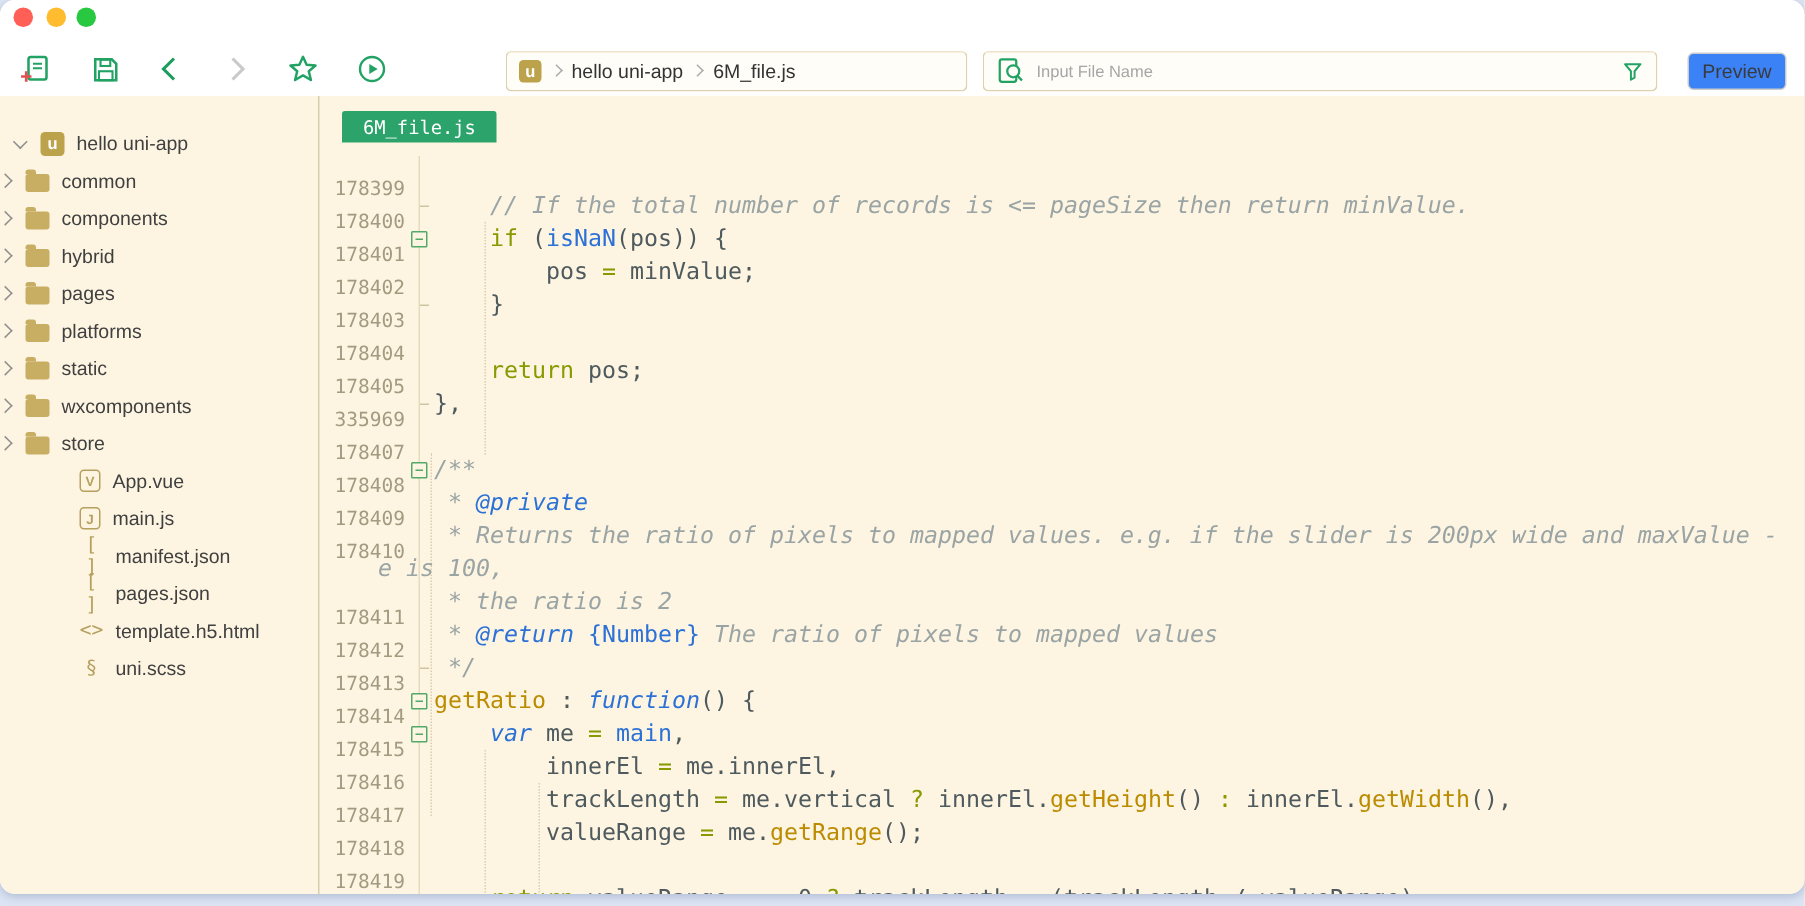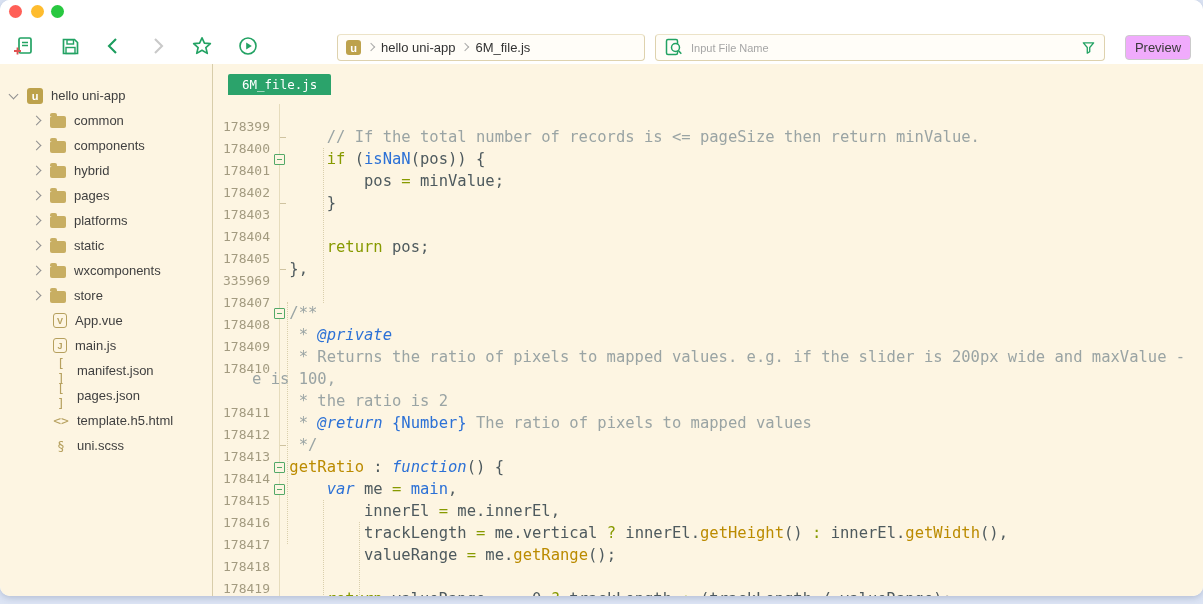--- a/index.html
+++ b/index.html
@@ -31,33 +31,33 @@
     border-top-color:#ece3c8;border-radius:4px;display:flex;align-items:center}
   .bc-field{left:337px;width:308px;padding:0 8px;gap:7px}
   .search-field{left:655px;width:450px;padding:0 8px;gap:8px}
   .bc-text{font-size:13px;color:#333}
   .bc-sep{width:6px;height:6px;border-right:1.4px solid #aaa;border-bottom:1.4px solid #aaa;transform:rotate(-45deg);margin-top:-1px}
   .uni-badge{width:16px;height:16px;background:var(--ubadge);border-radius:3px;color:#fff;
     font:bold 11px "Liberation Sans",sans-serif;display:flex;align-items:center;justify-content:center;flex:none}
   .search-input{flex:1;border:none;outline:none;background:transparent;font-size:11px;color:#444}
   .search-input::placeholder{color:#a6a6a6}
   .filter-wrap{flex:none;display:flex;align-items:center;cursor:pointer}
-  .preview-btn{position:absolute;left:1125px;top:5px;width:66px;height:25px;background:#f0abfc;
+  .preview-btn{position:absolute;left:1125px;top:5px;width:66px;height:25px;background:#3b82f6;
     border:1px solid #cbcbcb;border-radius:4px;font-size:13px;color:#3a3a3a;cursor:pointer;
     display:flex;align-items:center;justify-content:center;font-family:"Liberation Sans",sans-serif}
 
   
   .content{position:absolute;left:0;top:64px;right:0;bottom:0;background:var(--cream)}
   .vdivider{position:absolute;left:212px;top:0;bottom:0;width:1px;background:var(--divider)}
 
   
   .sidebar{position:absolute;left:0;top:0;width:212px;bottom:0;padding-top:19px;overflow:hidden}
   .trow{height:25px;display:flex;align-items:center;gap:8px;font-size:13px;color:#404040;cursor:pointer}
   .trow.project{padding-left:10px}
-  .trow.folder{padding-left:33px}
+  .trow.folder{}
   .trow.file{padding-left:53px}
   .icon-folder{width:16px;height:12px;background:var(--folder);border-radius:2px;position:relative;margin-top:3px;flex:none}
   .icon-folder::before{content:"";position:absolute;top:-3px;left:0;width:7px;height:3px;background:var(--folder);border-radius:2px 2px 0 0}
   .icon-letter{width:14px;height:15px;border:1.2px solid var(--filetan);border-radius:3px;color:var(--filetan);
     font:bold 9px "Liberation Sans",sans-serif;display:flex;align-items:center;justify-content:center;flex:none}
   .icon-text{color:var(--filetan);font:13px "DejaVu Sans Mono",monospace;flex:none;width:16px;text-align:center}
 
   
   .editor{position:absolute;left:213px;top:0;right:0;bottom:0;overflow:hidden}
   .tabbar{position:absolute;left:0;top:0;right:0;height:40px}
@@ -68,21 +68,21 @@
   .scopeline{position:absolute;left:66px;top:0;bottom:0;width:1px;background:#e6dcbc}
   .guide{position:absolute;width:0;border-left:1px dotted #d9cfac}
   .crow{position:relative;height:22px}
   .lnum{position:absolute;left:10px;top:12px;font:13px "DejaVu Sans Mono",monospace;color:var(--gutter);line-height:22px}
   .foldbox{position:absolute;left:61px;top:5.5px;width:11px;height:11px;border:1px solid #53a968;border-radius:1px;background:var(--cream)}
   .foldbox::after{content:"";position:absolute;left:2px;top:4px;width:5px;height:1.4px;background:#53a968}
   .foldtick{position:absolute;left:67px;top:11px;width:6px;height:1px;background:#cfc3a0}
   .codetext{position:absolute;left:39px;top:0;font:15.5px "DejaVu Sans Mono",monospace;
     line-height:22px;white-space:pre;color:var(--deftext)}
   .tk-d{color:var(--deftext)}
-  .tk-c{color:var(--comment);}
+  .tk-c{color:var(--comment);font-style:italic}
   .tk-k{color:var(--keyword)}
   .tk-g{color:var(--keyword)}
   .tk-b{color:var(--blue)}
   .tk-bi{color:var(--blue);font-style:italic}
   .tk-o{color:var(--orange)}
   svg{display:block}
 </style>
 </head>
 <body>
 

